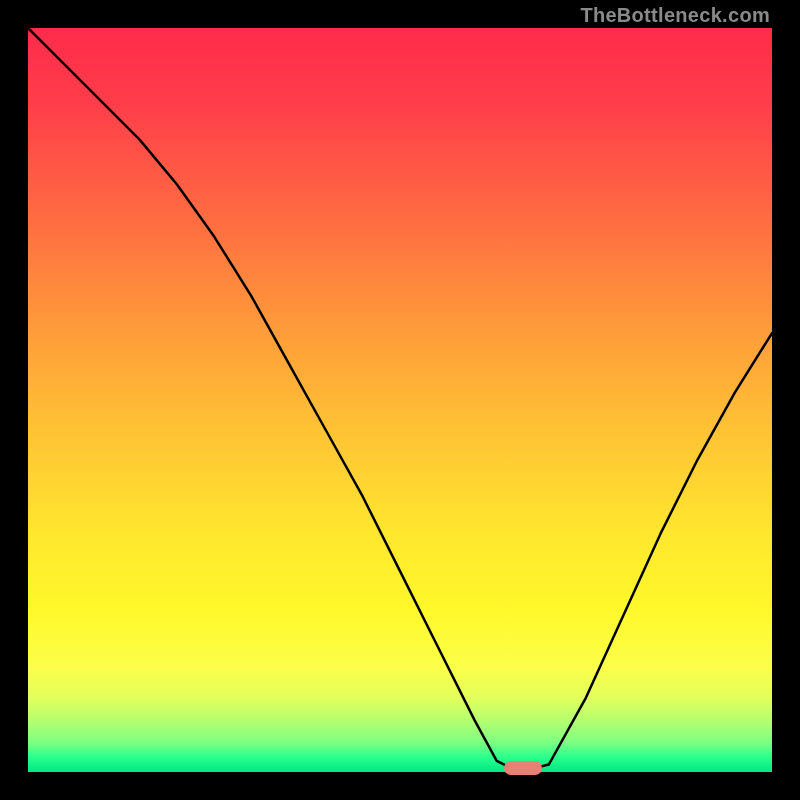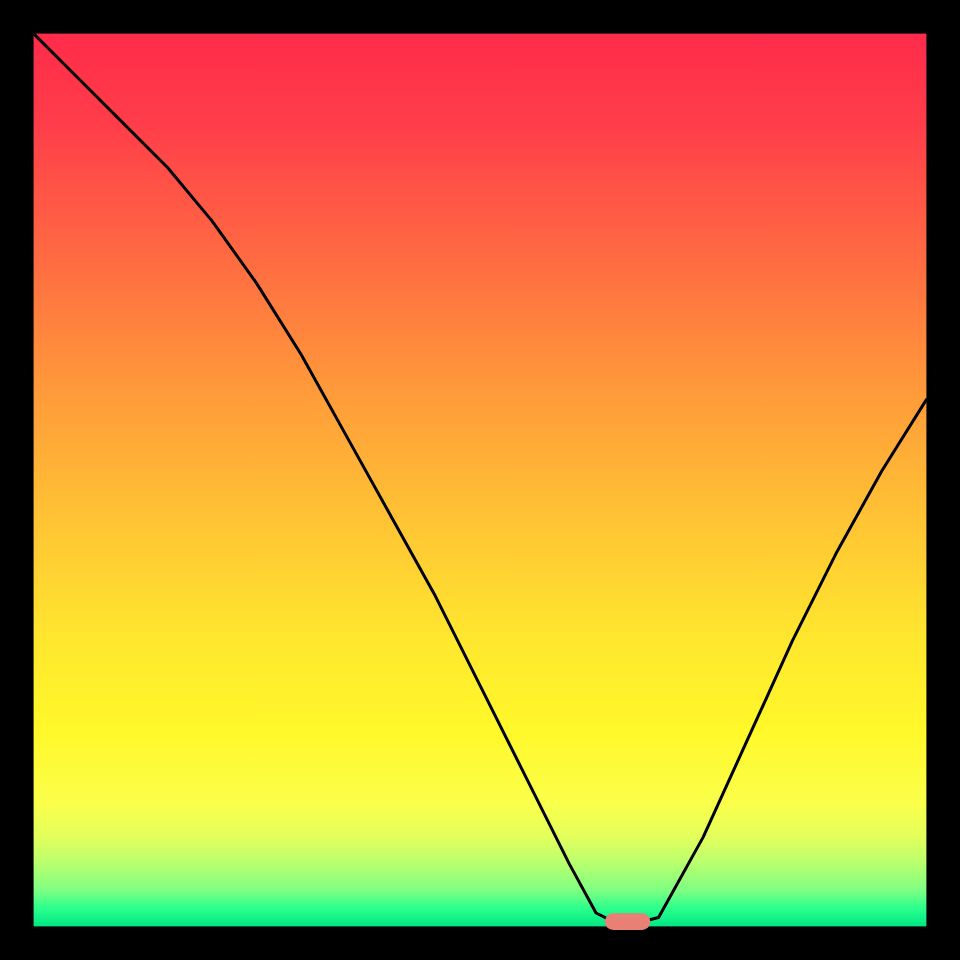--- a/index.html
+++ b/index.html
@@ -60,19 +60,20 @@
     width: 38px;
     height: 14px;
     border-radius: 9px;
     background: #e98076;
   }
 </style>
 </head>
 <body>
 
 <div class="container">
+  <div class="watermark">TheBottleneck.com</div>
   <div class="plot-area">
     <svg class="curve">
       <path id="curvePath" stroke="#000000" stroke-width="2.5" fill="none" stroke-linecap="round" stroke-linejoin="round" d="M0.00 0.00 L37.20 37.20 L74.40 74.40 L111.60 111.60 L148.80 156.24 L186.00 208.32 L223.20 267.84 L260.40 334.80 L297.60 401.76 L334.80 468.72 L372.00 543.12 L409.20 617.52 L446.40 691.92 L468.72 732.84 L483.60 740.28 L505.92 740.28 L520.80 736.56 L558.00 669.60 L595.20 587.76 L632.40 505.92 L669.60 431.52 L706.80 364.56 L744.00 305.04"></path>
     </svg>
     <div id="marker" class="marker" style="left: 475.76px; top: 733.28px;"></div>
   </div>
 </div>
 
 </body></html>

